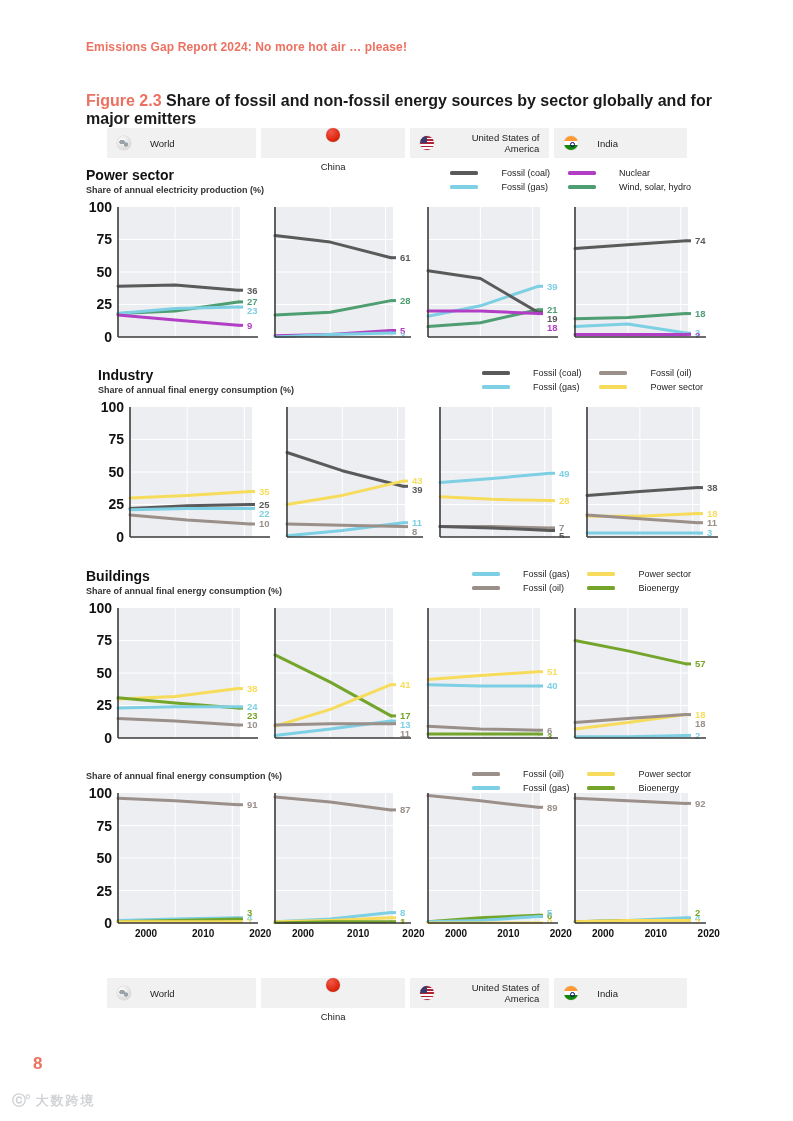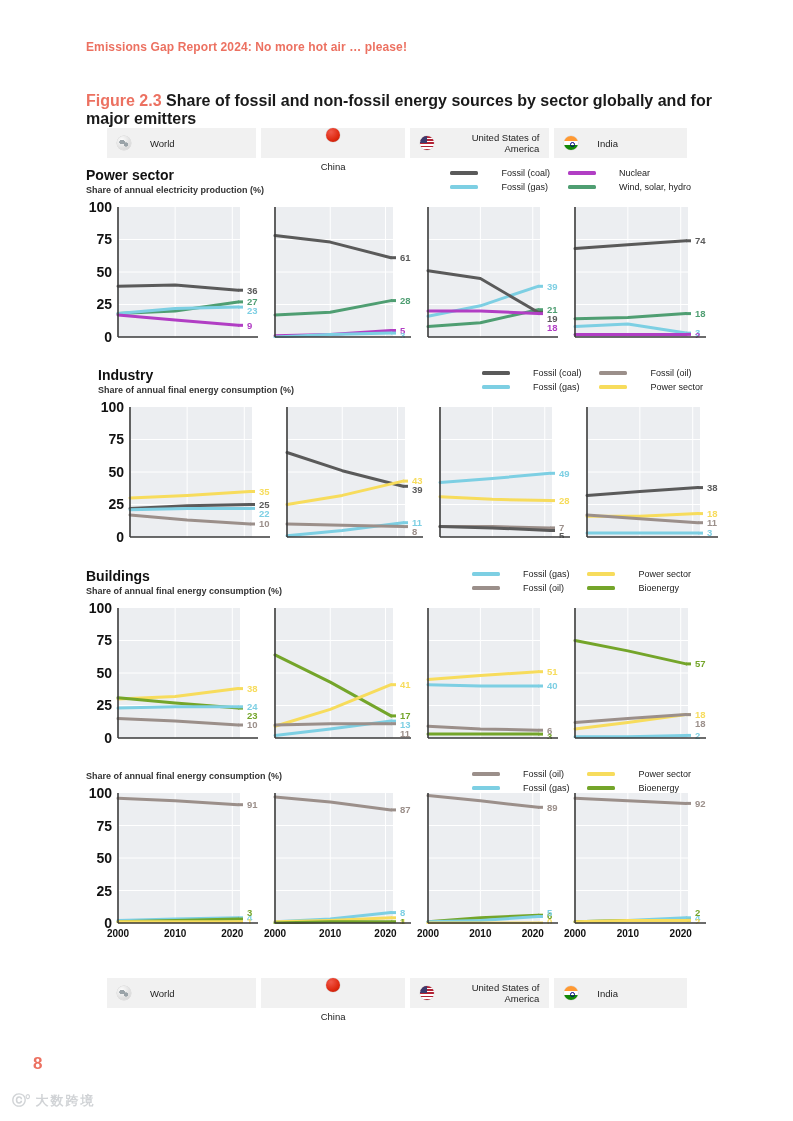--- a/index.html
+++ b/index.html
@@ -62,21 +62,21 @@
     grid-template-columns:auto auto; column-gap:18px; row-gap:4px; }
   .lg-item { display:flex; align-items:center; gap:23px; font-size:9px; color:#222; white-space:nowrap;}
   .lg-swatch { width:28px; height:3.2px; border-radius:1.5px; flex:0 0 auto; }
 
   .panels { position:relative; display:flex; gap:0px; }
   .yaxis { width:30px; position:relative; flex:0 0 auto; }
   .ytick { position:absolute; right:4px; font-size:14px; font-weight:bold; color:#111;
            transform:translateY(-50%); }
   .panel { position:relative; flex:0 0 auto; }
   .xlabels { position:absolute; display:flex; font-size:10px; font-weight:bold; color:#111; }
-  .xlab { position:absolute; transform:translateX(-50%); }
+  .xlab { position:absolute; transform:translateX(-50%);margin-left:28px; }
 
   svg { display:block; }
   .vlabel { font-size:9.5px; font-weight:bold; font-family:"Liberation Sans", sans-serif; }
 
   .pagenum { position:absolute; left:33px; top:1054px; font-size:17px; font-weight:bold; color:#ec7161; }
   .wmark { position:absolute; left:12px; top:1092px; display:flex; align-items:center; gap:6px;
            opacity:.45; }
   .wmark-logo { font-size:14px; color:#9aa0a6; font-weight:bold; letter-spacing:-1px;}
   .wmark-text { font-size:13px; color:#9aa0a6; font-weight:bold; letter-spacing:2px; }
 </style>

